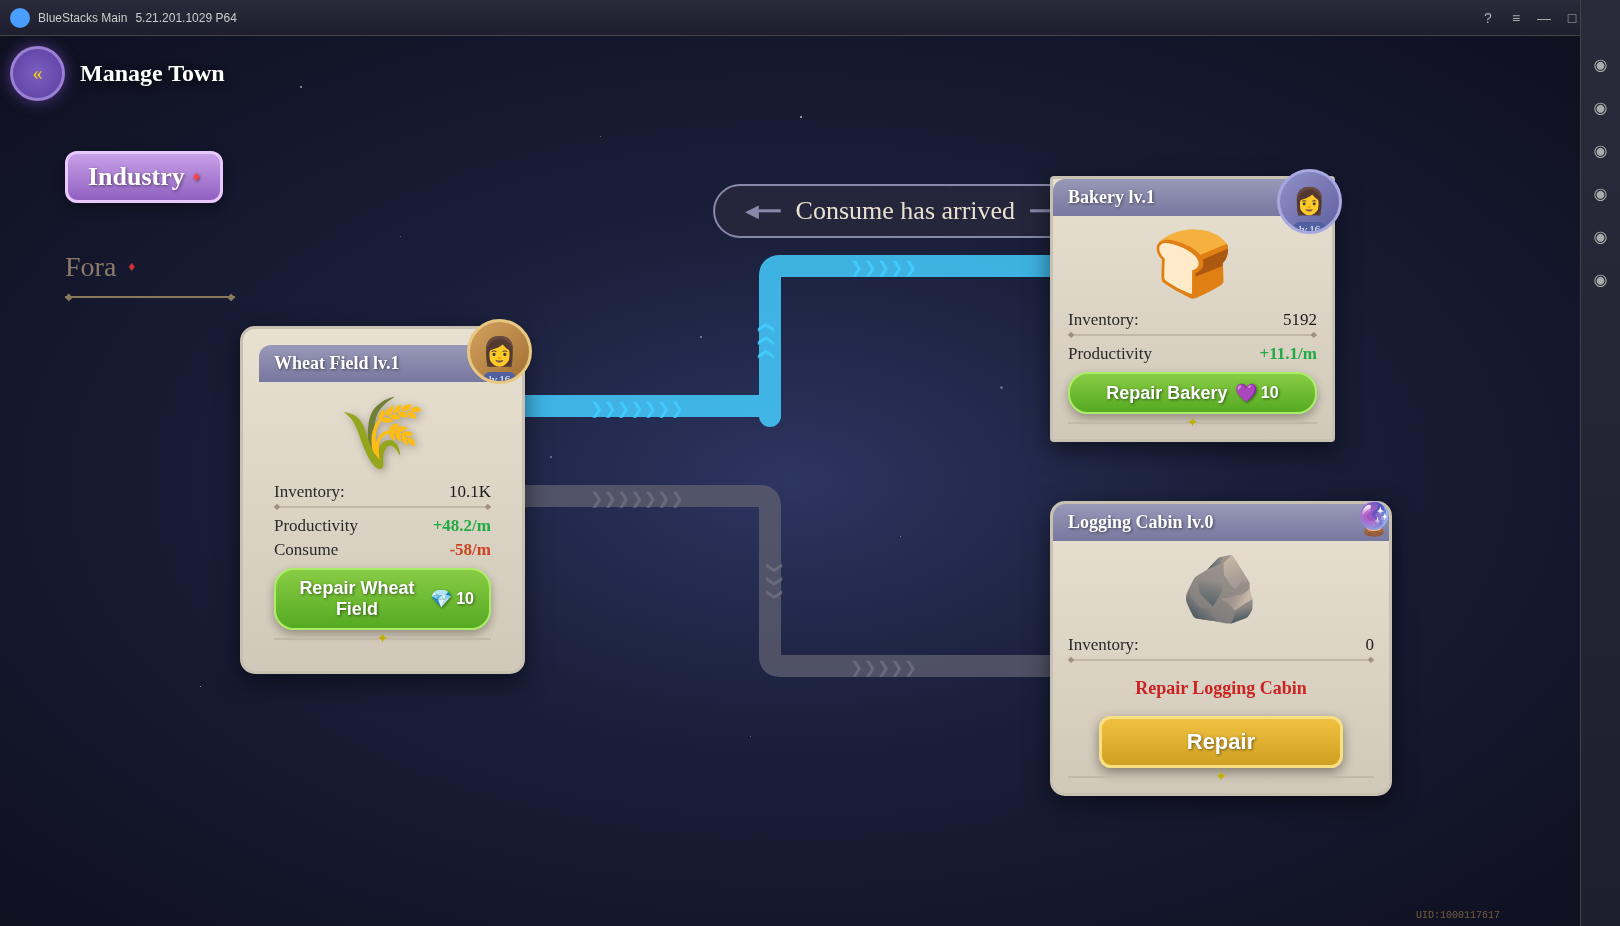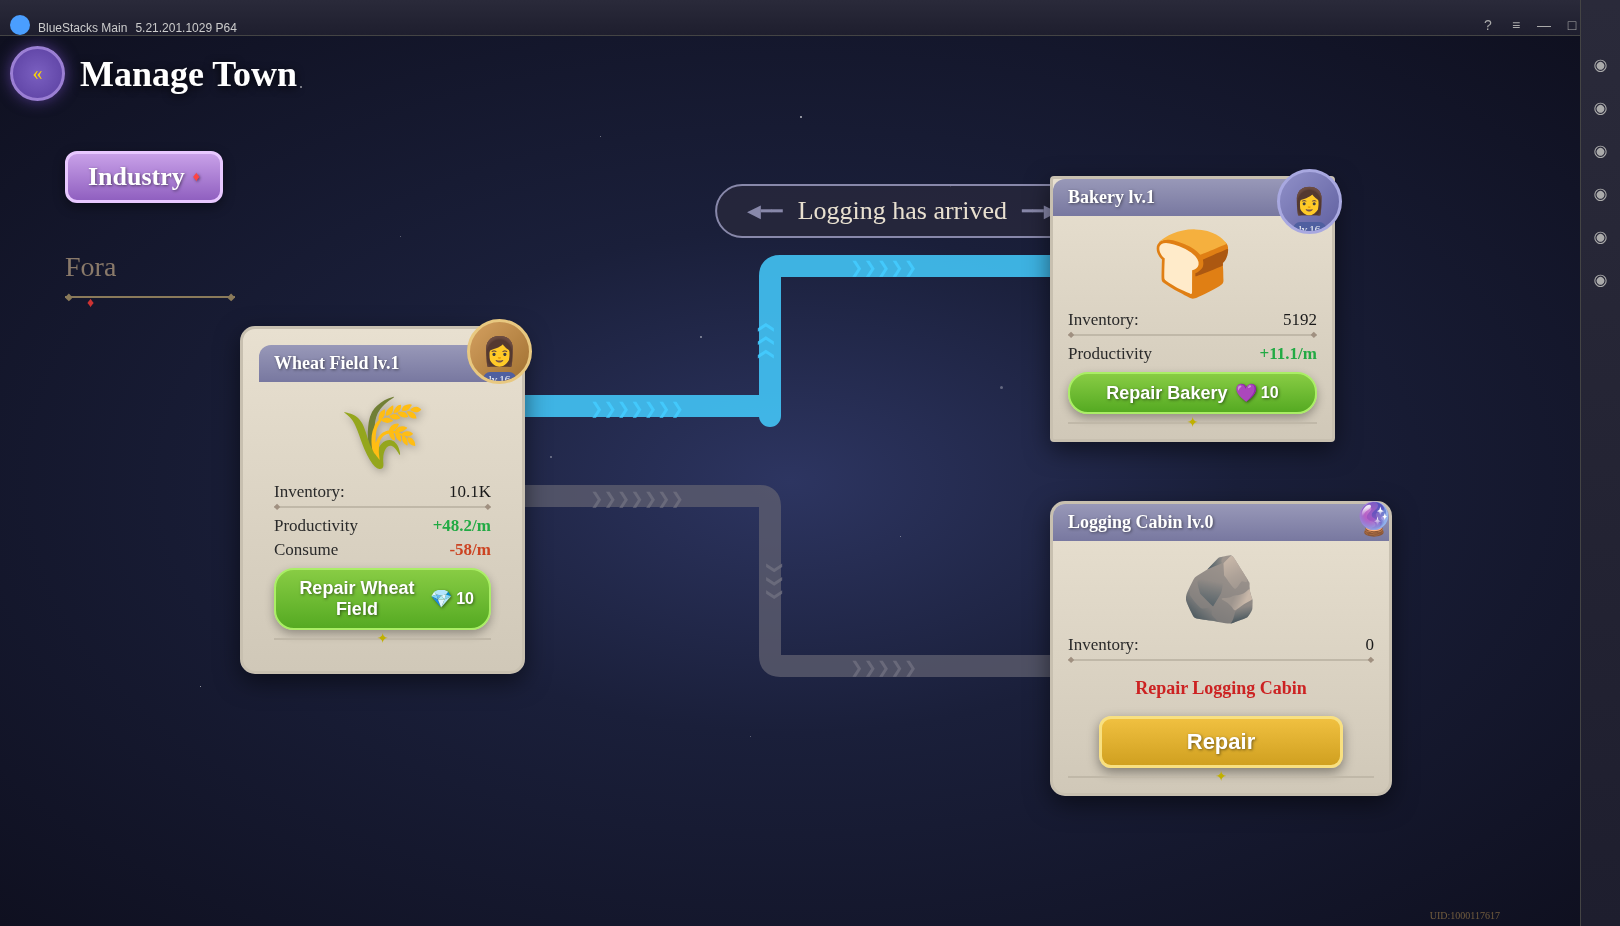--- a/index.html
+++ b/index.html
@@ -15,21 +15,21 @@
 
     
     .title-bar {
       position: absolute;
       top: 0;
       left: 0;
       right: 0;
       height: 36px;
       background: linear-gradient(to bottom, #2a2a3a, #1e1e2e);
       display: flex;
-      align-items: flex-end;
+      align-items: center;
       padding: 0 10px;
       gap: 8px;
       z-index: 100;
       border-bottom: 1px solid #444;
     }
 
     .title-bar-icon {
       width: 20px;
       height: 20px;
       background: #4a9eff;
@@ -133,21 +133,21 @@
       align-items: center;
       justify-content: center;
       font-size: 22px;
       color: #ffd700;
       cursor: pointer;
       border: 3px solid #9b7fd4;
       box-shadow: 0 0 15px rgba(120, 80, 200, 0.6);
     }
 
     .game-title {
-      font-size: 36px;
+      font-size: 24px;
       font-weight: bold;
       color: white;
       text-shadow: 0 2px 8px rgba(0,0,0,0.8);
       font-family: 'Georgia', serif;
     }
 
     
     .industry-btn {
       position: absolute;
       top: 115px;
@@ -176,21 +176,20 @@
     .fora-label {
       position: absolute;
       top: 215px;
       left: 65px;
       color: #8a7a6a;
       font-size: 28px;
       font-family: 'Georgia', serif;
       display: flex;
       align-items: center;
       gap: 12px;
-      flex-direction: column;
     }
 
     .fora-line {
       position: absolute;
       top: 260px;
       left: 65px;
       width: 170px;
       height: 2px;
       background: #8a7a5a;
       display: flex;
@@ -497,21 +496,21 @@
       box-shadow: 0 4px 12px rgba(0,0,0,0.4);
     }
 
     
     .bottom-text {
       position: absolute;
       bottom: 5px;
       right: 80px;
       color: rgba(255,200,100,0.4);
       font-size: 10px;
-      font-family: Liberation Serif, serif;
+      font-family: Liberation Mono, monospace;
     }
   </style>
 </head>
 <body>
 
 <div class="title-bar">
   <div class="title-bar-icon"></div>
   <span class="title-bar-text">BlueStacks Main</span>
   <span class="title-bar-text">5.21.201.1029 P64</span>
   <div class="title-bar-controls">
@@ -569,21 +568,21 @@
 
   <div class="fora-label">
     <span>Fora</span>
     <span style="color:#cc3333;font-size:14px;">♦</span>
   </div>
 
   <div class="fora-line"></div>
 
   <div class="midnight-banner">
     <span class="midnight-arrow-left">◀━━</span>
-    <span>Logging has arrived</span>
+    <span>Consume has arrived</span>
     <span class="midnight-arrow-right">━━▶</span>
   </div>
 
   <svg class="connection-lines" viewBox="0 0 1580 890" preserveAspectRatio="none">
 
     <path d="M 525 370 Q 530 370 535 370 L 760 370 Q 770 370 770 380 L 770 240 Q 770 230 780 230 L 1050 230" fill="none" stroke="#44ccff" stroke-width="22" stroke-linecap="round" stroke-linejoin="round" opacity="0.85"></path>
 
     <text x="590" y="378" fill="#44ccff" font-size="16" opacity="0.9">❯❯❯❯❯❯❯</text>
     <text x="750" y="305" fill="#44ccff" font-size="16" opacity="0.9" transform="rotate(-90, 770, 305)">❯❯❯</text>
     <text x="850" y="237" fill="#44ccff" font-size="16" opacity="0.9">❯❯❯❯❯</text>

